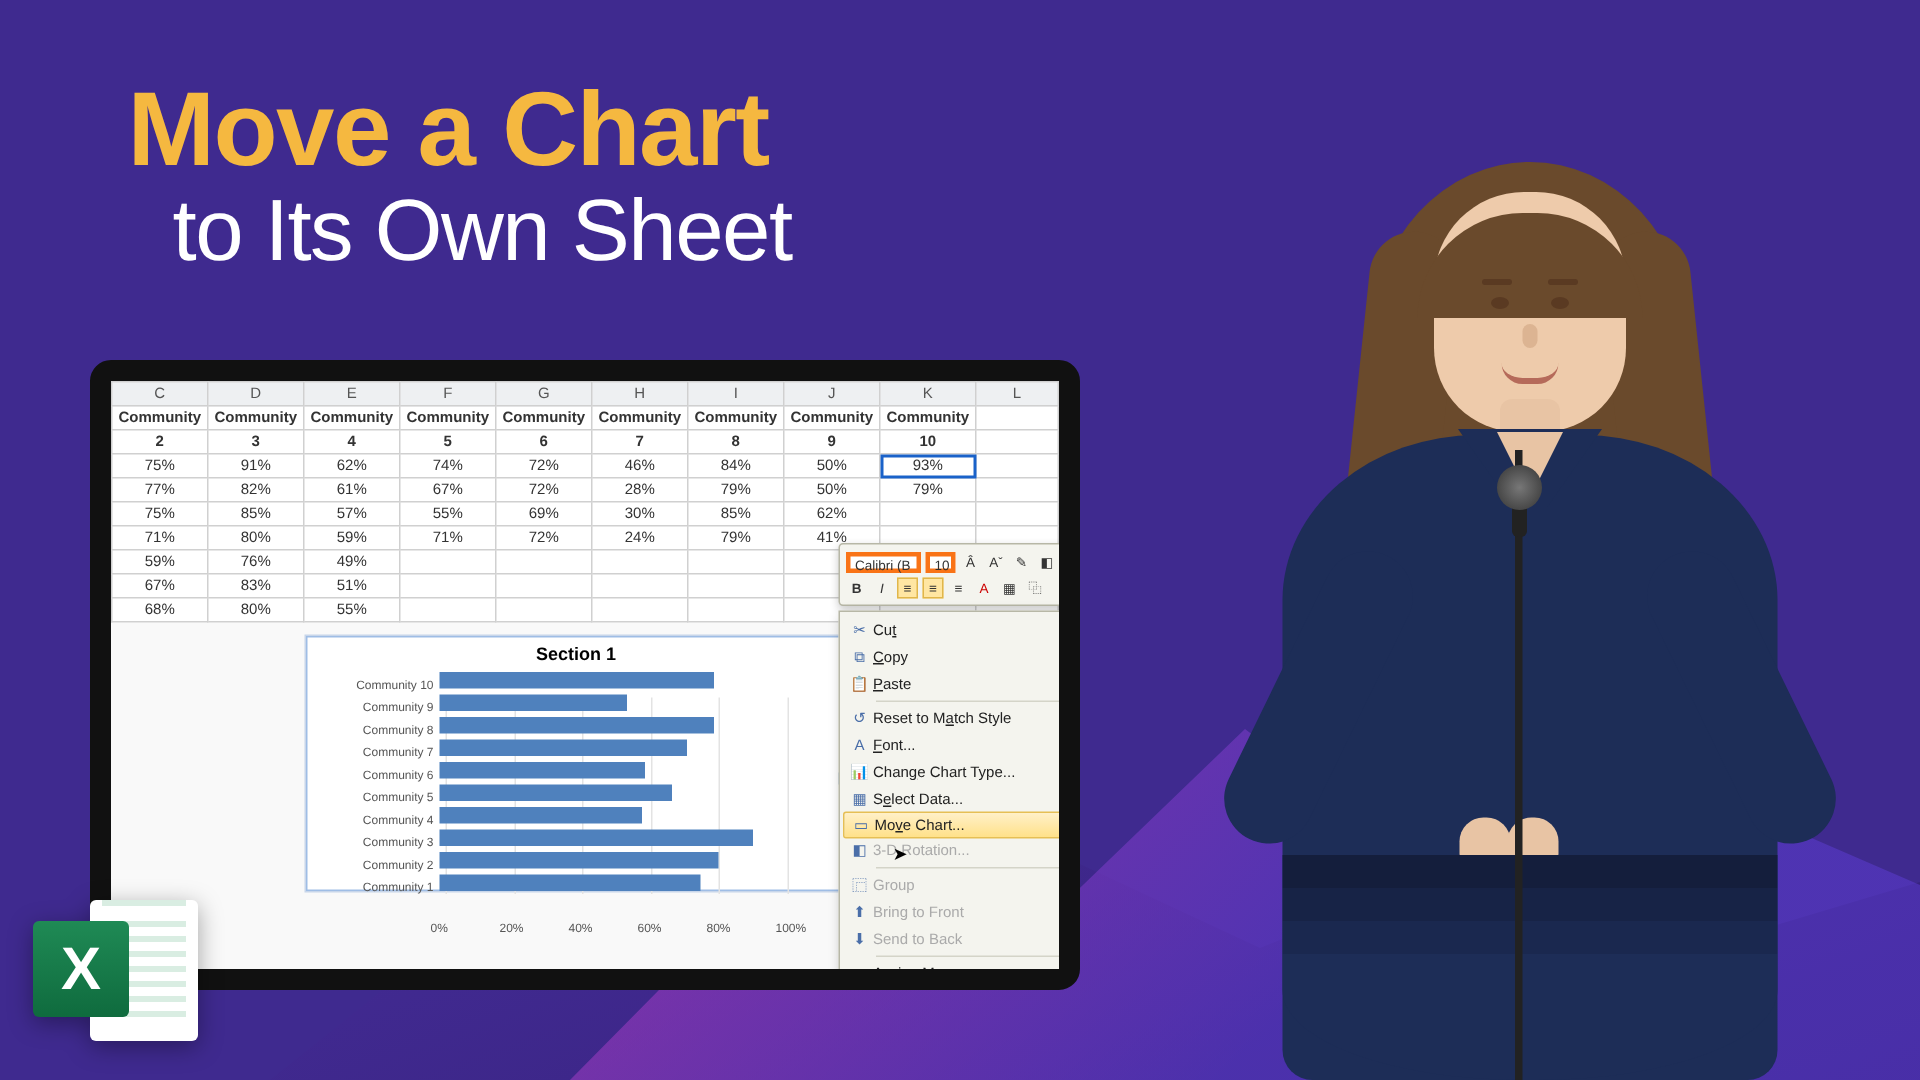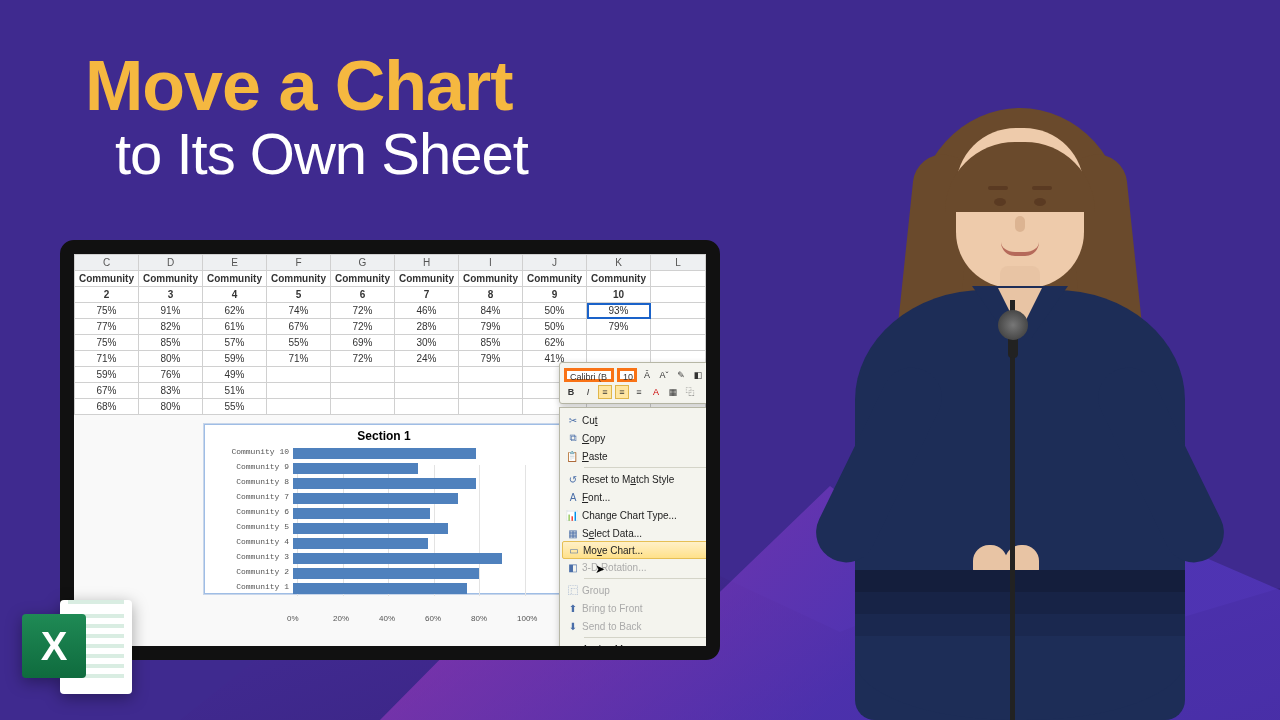--- a/index.html
+++ b/index.html
@@ -68,21 +68,21 @@
   .chart-box{
     position:absolute;
     left:130px; top:170px;
     width:360px; height:170px;
     background:#fff;
     border:1px solid #9fbde5;
     box-shadow:0 0 0 1px #c8d6ea;
   }
   .chart-title{ text-align:center;font-size:12px;font-weight:700;padding:4px 0;}
   .chart-body{ position:relative;width:310px;height:165px;margin-left:10px;}
-  .bar-row{ display:flex;align-items:flex-start;height:14px;margin-bottom:1px;font-family:Liberation Mono, monospace;}
+  .bar-row{ display:flex;align-items:flex-end;height:14px;margin-bottom:1px;}
   .bar-label{ width:78px;text-align:right;font-size:8px;color:#555;padding-right:4px;}
   .bar-track{ flex:1;position:relative;height:100%;}
   .bar-fill{ position:absolute;left:0;top:1px;bottom:2px;background:#4f81bd;}
   .axis{ display:flex;margin-left:82px;font-size:8px;color:#555;padding-top:2px;}
   .axis span{ flex:1;text-align:left;}
   .legend-cut{position:absolute;right:-20px;top:90px;font-size:8px;color:#555;}
   .legend-cut .sw{display:inline-block;width:8px;height:8px;background:#4f81bd;margin-right:2px;}
   
   .grid{position:absolute;left:82px;right:0;top:18px;bottom:16px;pointer-events:none;}
   .gl{position:absolute;top:0;bottom:0;border-left:1px solid #e3e3e3;}

